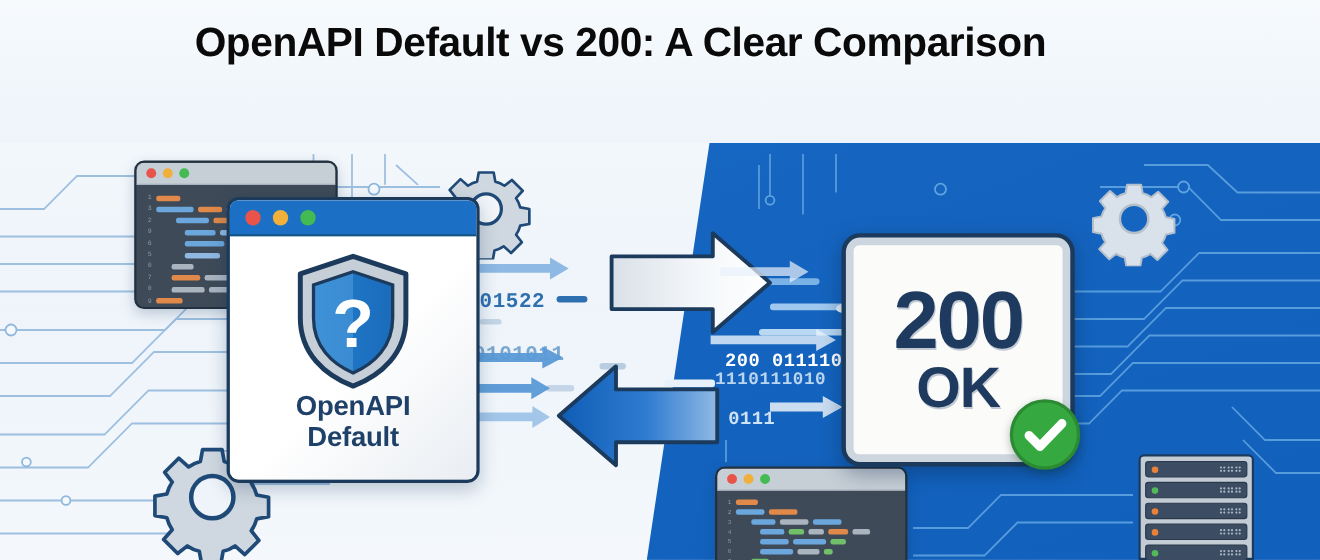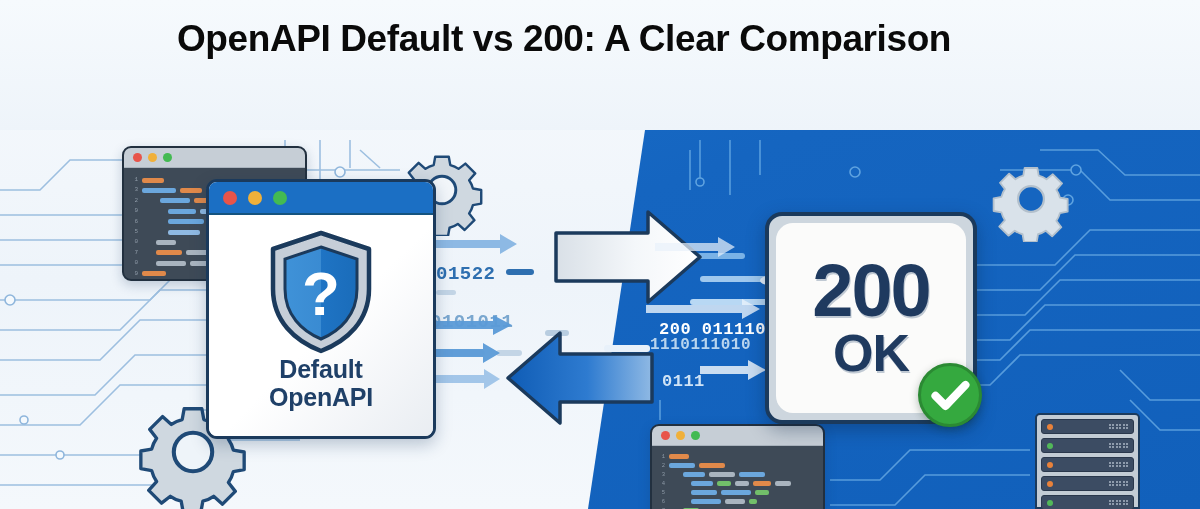--- a/index.html
+++ b/index.html
@@ -120,21 +120,21 @@
 
   
   #status-card {
     position:absolute; left:765px; top:212px; width:212px; height:212px;
     border:4px solid #1b3a5c; border-radius:17px;
     background:#cdd6de;
     box-shadow: 0 6px 18px rgba(10,35,70,.35);
     z-index: 30;
   }
   #status-card .inner {
-    position:absolute; inset:7px; border-radius:17px;
+    position:absolute; inset:7px; border-radius:5px;
     background:#fbfbfa;
     display:flex; flex-direction:column; align-items:center; justify-content:center;
   }
   .status-code {
     font-size:74px; font-weight:700; color:#1f3a5f; line-height:68px;
     letter-spacing:-2px;
     text-shadow: 1px 2px 0 rgba(120,140,165,.45);
   }
   .status-text {
     font-size:52px; font-weight:700; color:#1f3a5f; line-height:52px;
@@ -411,22 +411,22 @@
             <stop offset="50%" stop-color="#3a8bd2"></stop>
             <stop offset="50%" stop-color="#1f74c4"></stop>
             <stop offset="100%" stop-color="#1a6cba"></stop>
           </linearGradient>
         </defs>
         <path d="M58 6 L106 22 V62 C106 94 84 114 58 124 C32 114 10 94 10 62 V22 Z" fill="#c6ced8" stroke="#1b3a5c" stroke-width="4.5" stroke-linejoin="round"></path>
         <path d="M58 20 L94 32 V62 C94 88 77 104 58 112 C39 104 22 88 22 62 V32 Z" fill="url(#shL)" stroke="#1b3a5c" stroke-width="3"></path>
         <text x="58" y="88" text-anchor="middle" font-family="Liberation Sans, sans-serif" font-size="62" font-weight="700" fill="#ffffff">?</text>
       </svg>
       <div class="card-label">
+        <div>OpenAPI</div>
         <div>Default</div>
-        <div>OpenAPI</div>
       </div>
     </div>
   </div>
 
   <div id="status-card">
     <div class="inner">
       <div class="status-code">200</div>
       <div class="status-text">OK</div>
     </div>
   </div>

